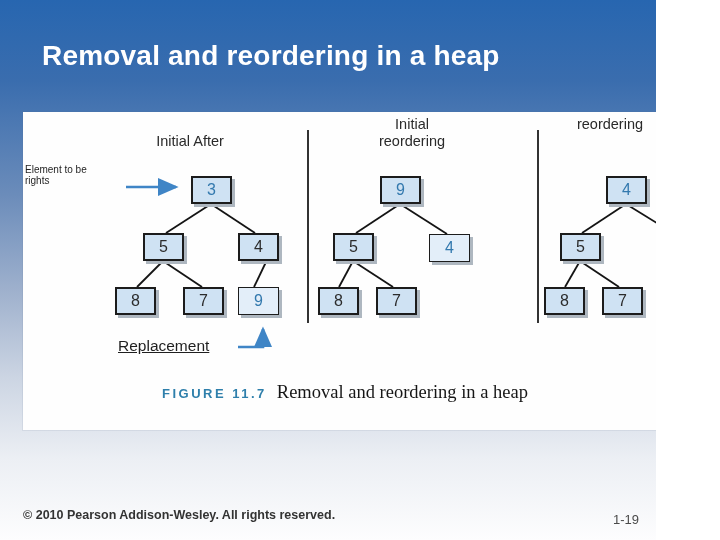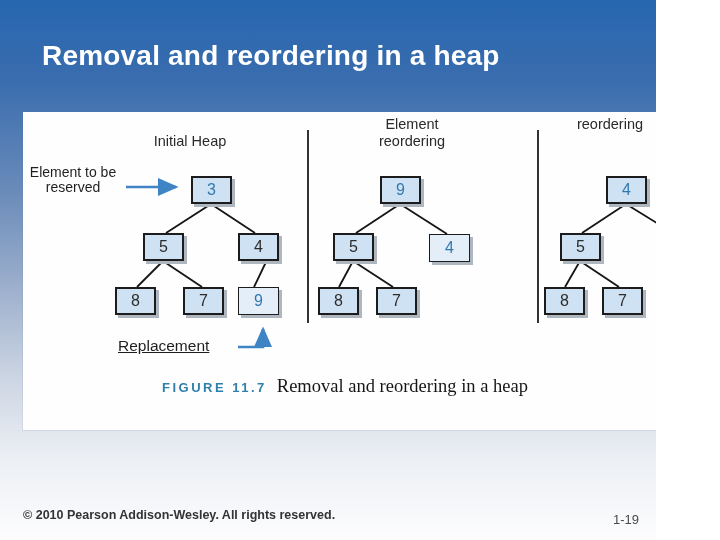--- a/index.html
+++ b/index.html
@@ -27,27 +27,26 @@
   }
   .node.light { background:#e3eef9; border-width:1.5px; }
   .node.blue  { color:#3379ae; }
   .tree-header {
     position:absolute; color:#2a2a2a; font-size:14.5px; line-height:1.15;
     text-align:center;
   }
   .tree-header span { display:block; }
   .divider { position:absolute; top:18px; height:193px; width:2px; background:#333; }
   .annot {
-    position:absolute; color:#1f1f1f; font-size:14px; line-height:1.08;
-    text-align:center;
+    position:absolute; color:#1f1f1f; font-size:10px; line-height:1.08;
   }
   .annot span { display:block; }
   .annot-repl { font-size:15.5px; white-space:nowrap; text-align:center;text-decoration:underline; }
   .caption {
-    position:absolute; left:139px; top:264px; display:flex;
+    position:absolute; left:139px; top:270px; display:flex;
     align-items:baseline; gap:10px; white-space:nowrap;
   }
   .caption-label {
     color:#2e7fab; font-weight:bold; font-size:13px; letter-spacing:2.5px;
   }
   .caption-text {
     font-family:"Liberation Serif",serif; font-size:18.5px; color:#161616;
   }
   .footer {
     position:absolute; left:23px; top:508px; font-size:12.5px; color:#333;
@@ -95,33 +94,33 @@
       </g>
 
       <line x1="103" y1="75" x2="153" y2="75" stroke="#3f85c6" stroke-width="2.6" marker-end="url(#arrowB)"></line>
       <path d="M215,235 L240,235 L240,217" fill="none" stroke="#3f85c6" stroke-width="2.6" marker-end="url(#arrowB)"></path>
     </svg>
 
     <div class="divider" style="left:284px"></div>
     <div class="divider" style="left:514px"></div>
 
     <div class="tree-header" style="left:100px;top:21px;width:134px">
-      <span>Initial Heap</span>
+      <span>Initial After</span>
     </div>
     <div class="tree-header" style="left:329px;top:4px;width:120px">
-      <span>Element</span>
+      <span>Initial</span>
       <span>reordering</span>
     </div>
     <div class="tree-header" style="left:527px;top:4px;width:120px">
       <span>reordering</span>
     </div>
 
     <div class="annot" style="left:2px;top:53px;width:96px">
       <span>Element to be</span>
-      <span>reserved</span>
+      <span>rights</span>
     </div>
     <div class="annot annot-repl" style="left:95px;top:226px">Replacement</div>
 
     <div class="node blue" style="left:168px;top:64px">3</div>
     <div class="node" style="left:120px;top:121px">5</div>
     <div class="node" style="left:215px;top:121px">4</div>
     <div class="node" style="left:92px;top:175px">8</div>
     <div class="node" style="left:160px;top:175px">7</div>
     <div class="node blue light" style="left:215px;top:175px">9</div>
 

